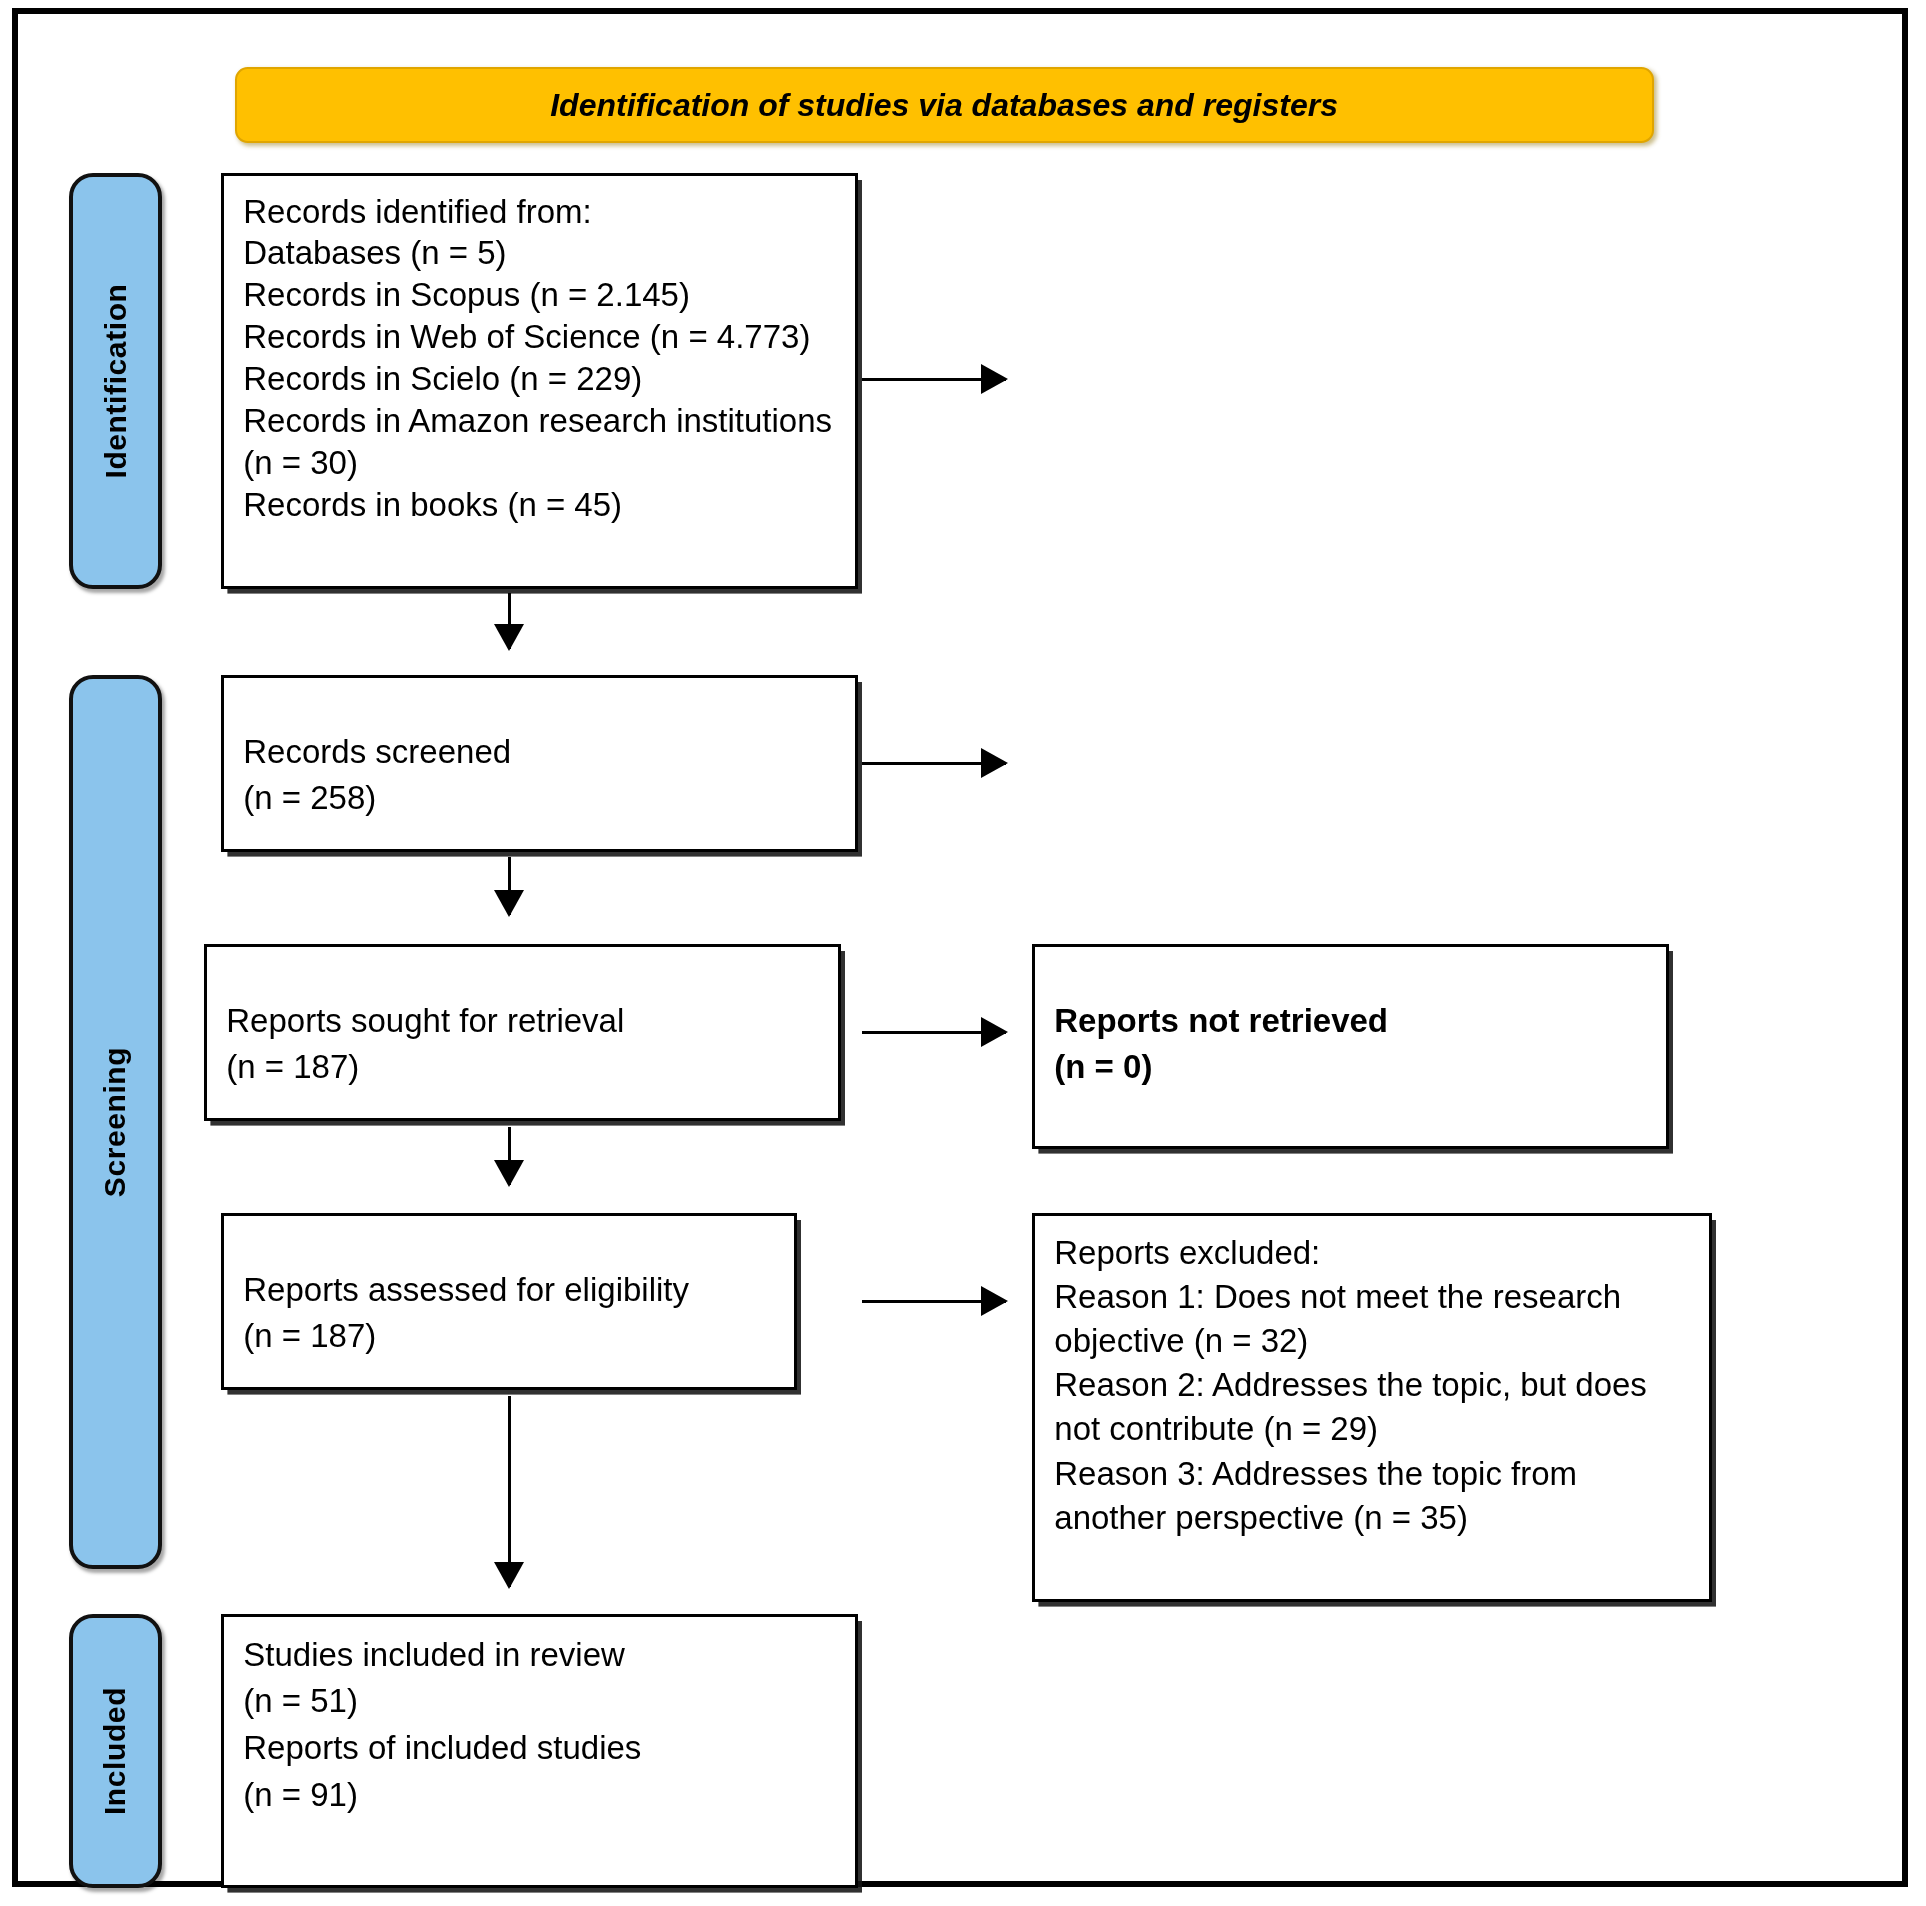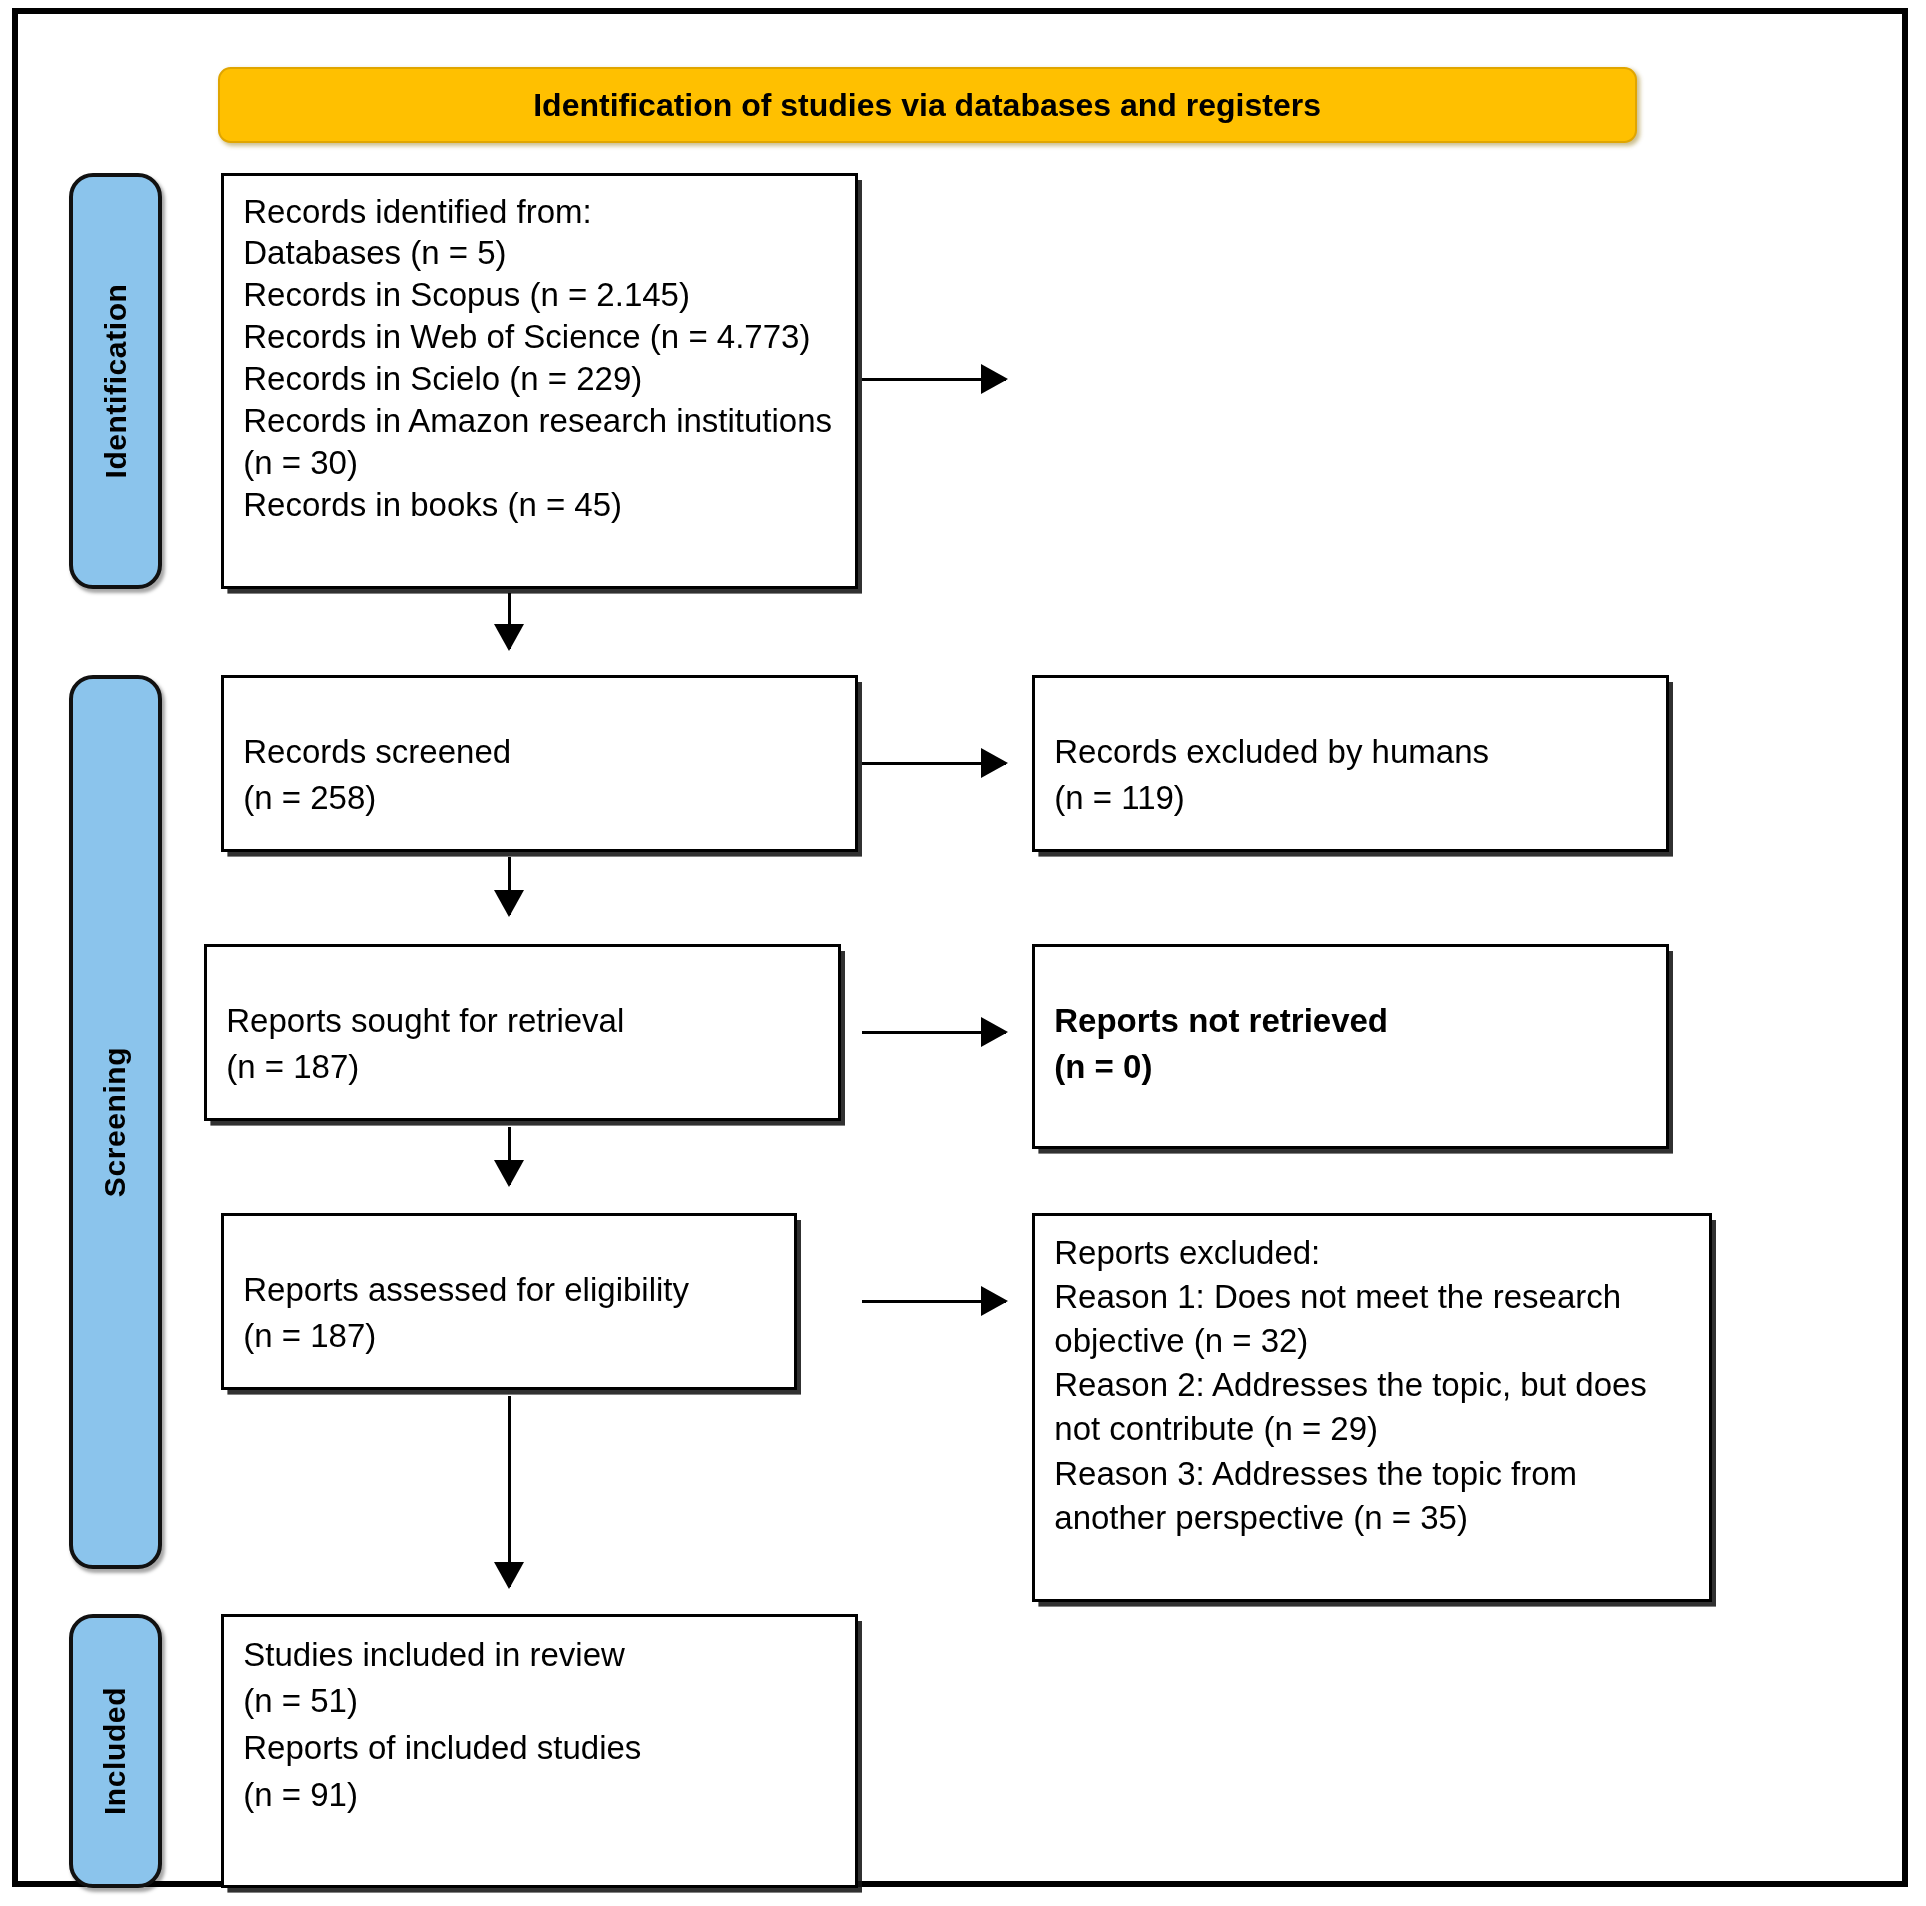--- a/index.html
+++ b/index.html
@@ -19,28 +19,28 @@
     left:11.6px; top:7.5px;
     width:1896px; height:1879px;
     border:6.4px solid #000000;
     box-sizing:border-box;
     background:#ffffff;
   }
 
   
   .banner{
     position:absolute;
-    left:200px; top:53px;
+    left:217px; top:53px;
     width:1419px; height:76px;
     background:#FFC000;
     border:2.9px solid #E0A500;
     border-radius:12.7px;
     box-sizing:border-box;
     box-shadow:2.3px 2.9px 4px rgba(140,110,0,0.45);
-    display:flex; align-items:center; justify-content:center;
+    display:flex; align-items:center; justify-content:center;font-style:italic;
   }
   .banner-title{
     font-size:32px;
     font-weight:bold;
     color:#000000;
     letter-spacing:0px;
     line-height:1;
     white-space:nowrap;
   }
 
@@ -194,24 +194,20 @@
     </div>
 
     <div class="flow-box" id="box-included">
       <div class="flow-text">Studies included in review
 (n = 51)
 Reports of included studies
 (n = 91)</div>
     </div>
 
 
-    <div class="flow-box" id="box-excluded-h">
-      <div class="flow-text">Records excluded by humans
-(n = 119)</div>
-    </div>
 
     <div class="flow-box" id="box-notretr">
       <div class="flow-text">Reports not retrieved
 (n = 0)</div>
     </div>
 
     <div class="flow-box" id="box-excluded-r">
       <div class="flow-text">Reports excluded:
 Reason 1: Does not meet the research objective (n = 32)
 Reason 2: Addresses the topic, but does not contribute (n = 29)

